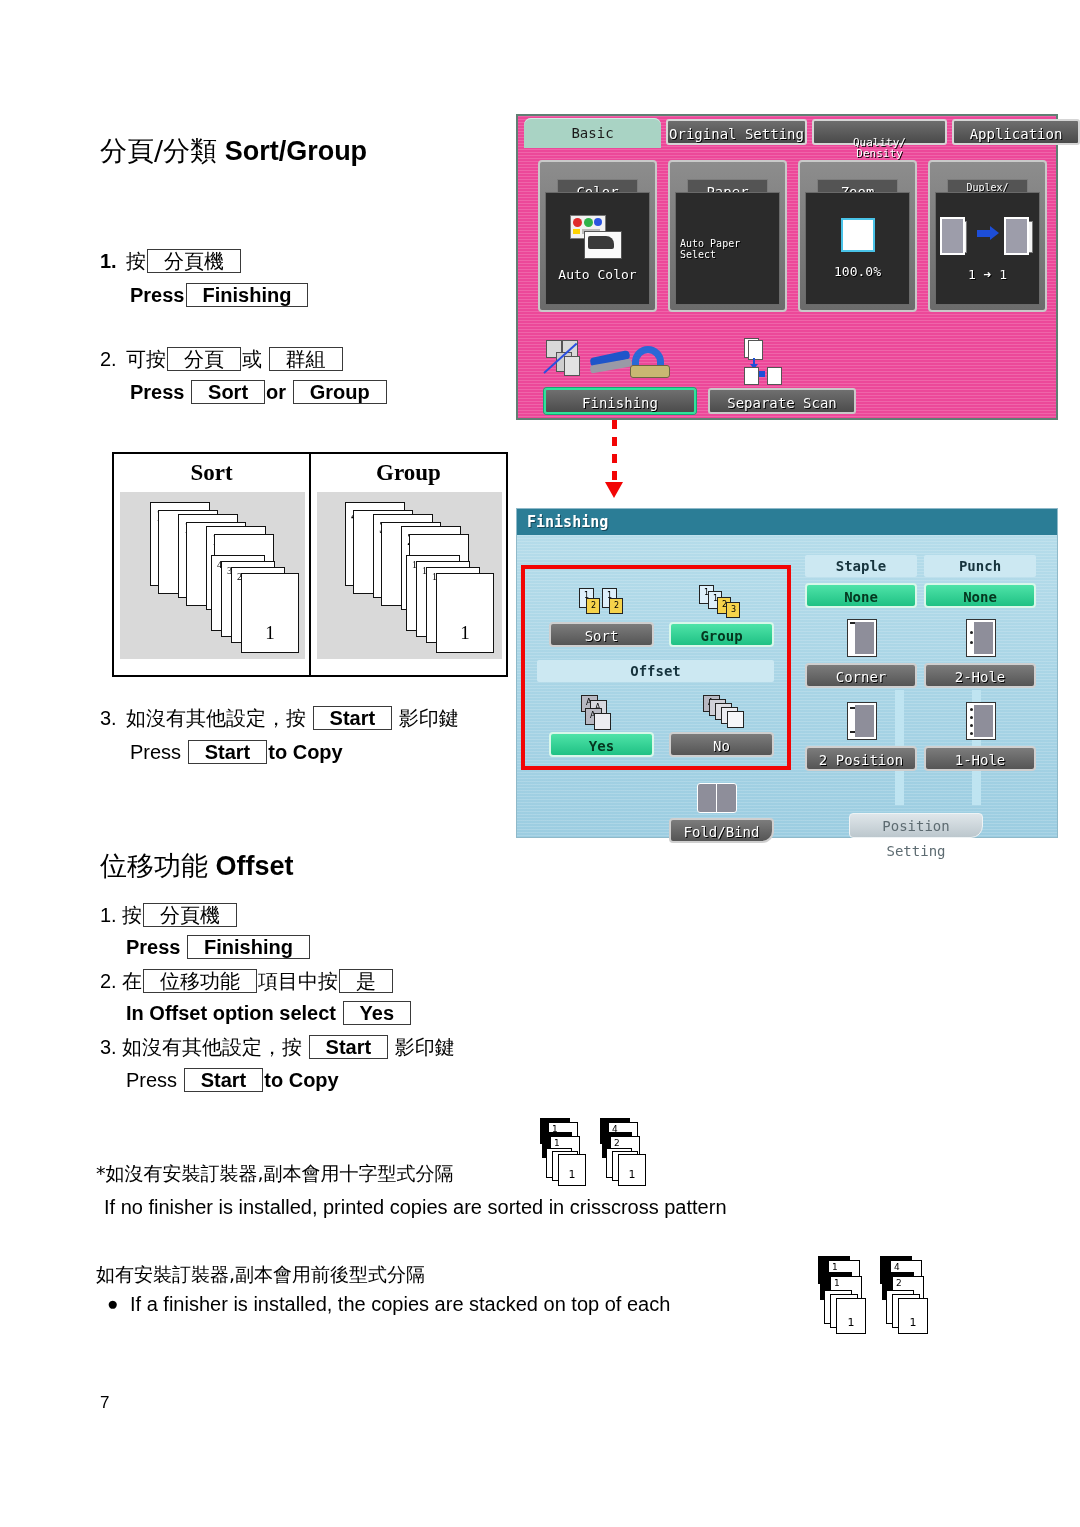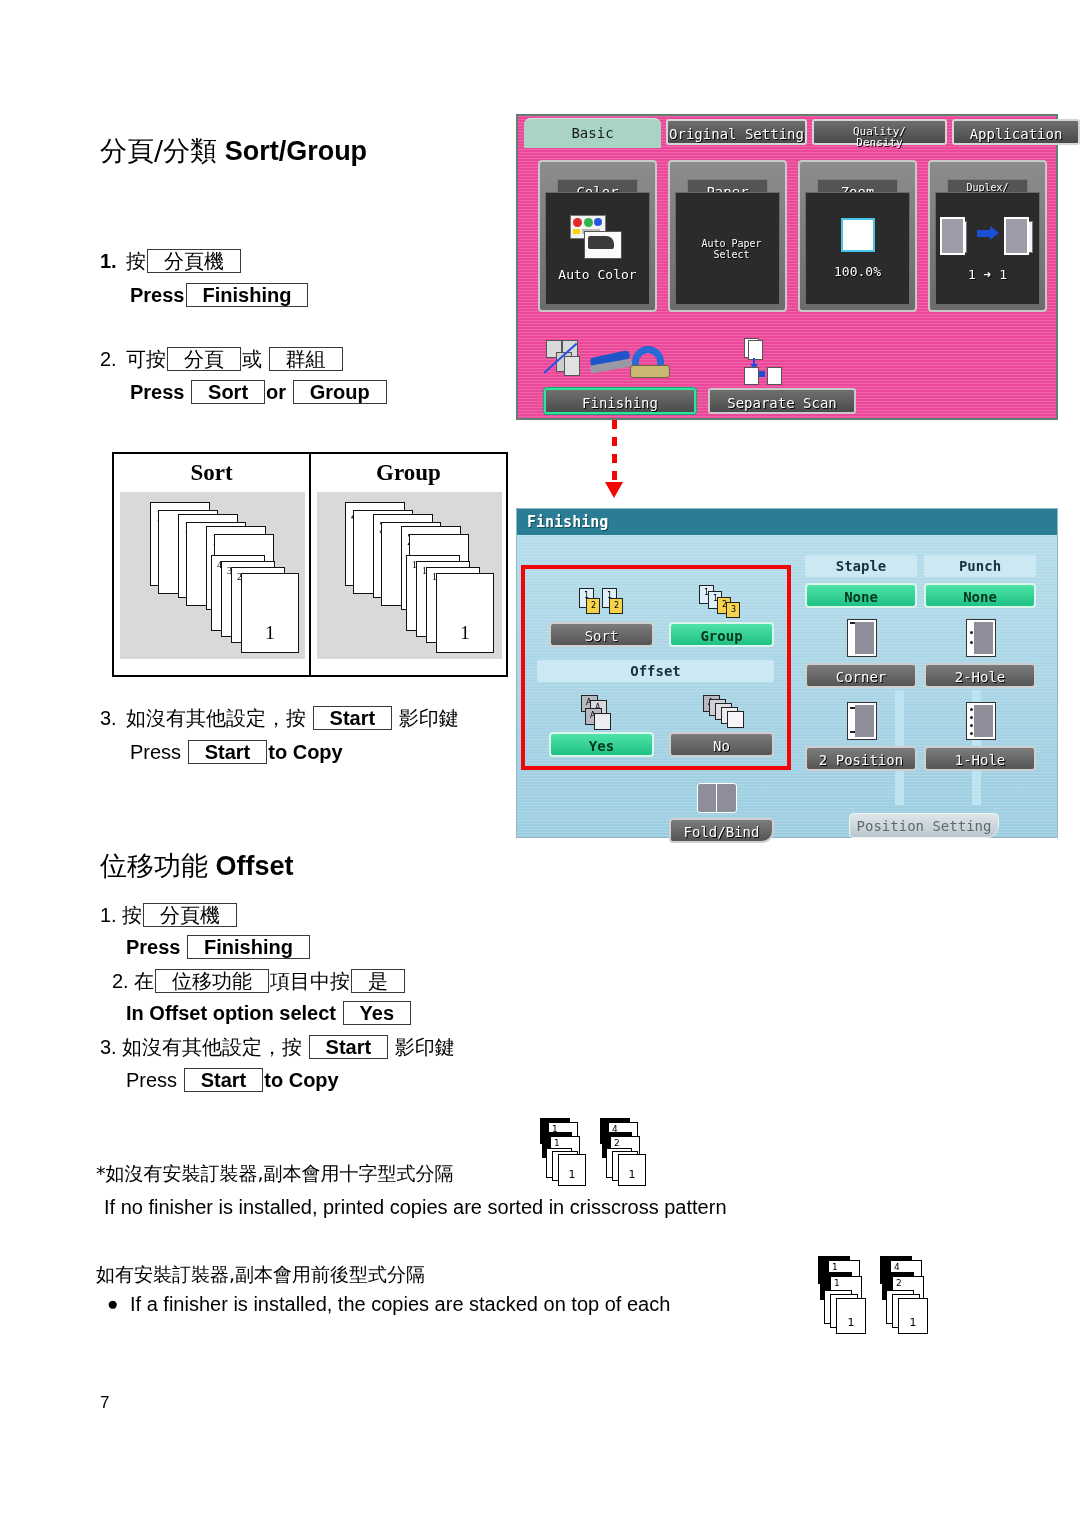--- a/index.html
+++ b/index.html
@@ -69,42 +69,42 @@
     font-size:14px;color:#fff;font-family:"DejaVu Sans Mono",monospace;
     background:linear-gradient(#6e6e6e,#4a4a4a);
     border:2px solid #d5d5d5;border-radius:3px;box-sizing:border-box;
     text-shadow:1px 1px 0 #000;
   }
   .tab.active{
     background:#a9d3c4;color:#1a1a1a;border:none;border-radius:7px 7px 0 0;
     top:2px;height:30px;line-height:30px;text-shadow:none;
     box-shadow:inset 0 1px 0 #d0ece2;
   }
-  .tab.two-line{font-size:11px;line-height:11px;padding-top:5px;}
+  .tab.two-line{font-size:11px;line-height:11px;padding-top:16px;}
   .tab.two-line span{display:block;}
 
   .bigbtn{
     position:absolute;top:44px;width:119px;height:152px;
     background:linear-gradient(#8d8d8d,#6b6b6b);
     border:2px solid #c9c9c9;border-radius:4px;box-sizing:border-box;padding:17px;
   }
   .bigbtn .hdr{
     height:24px;line-height:24px;text-align:center;color:#fff;font-size:14px;
     background:#545454;border:1px solid #7d7d7d;box-sizing:border-box;
     text-shadow:1px 1px 0 #000;
   }
   .bigbtn .hdr.two{font-size:10px;line-height:11px;padding-top:2px;}
   .bigbtn .hdr.two span{display:block;}
   .bigbtn .body{
     position:absolute;left:5px;right:5px;top:30px;bottom:5px;background:#2b2b2b;
     border:1px solid #6a6a6a;box-sizing:border-box;color:#fff;font-size:13px;
     display:flex;flex-direction:column;align-items:center;justify-content:center;
     text-shadow:1px 1px 0 #000;
   }
-  .bigbtn .body .cap2{font-size:10px;line-height:11px;text-align:center;width:100%;padding-left:8px;}
+  .bigbtn .body .cap2{font-size:10px;line-height:11px;text-align:left;width:100%;padding-left:8px;}
   .bigbtn .body .cap2 span{display:block;}
 
   .fnbtn{
     position:absolute;height:26px;line-height:26px;text-align:center;color:#fff;
     font-size:14px;background:linear-gradient(#6f6f6f,#4c4c4c);
     border:2px solid #c9c9c9;border-radius:3px;box-sizing:border-box;
     text-shadow:1px 1px 0 #000;
   }
   .fnbtn.sel{border-color:#2fe39b;box-shadow:0 0 0 1px #14a873;}
 
@@ -283,21 +283,21 @@
     <span>Offset</span>
   </div>
 
   <div class="step" style="left:100px;top:902px;">
     <span class="num" style="width:22px;">1.</span><span class="cjk">按</span><span class="bx cjk">分頁機</span>
   </div>
   <div class="step en" style="left:126px;top:935px;">
     <span>Press</span> <span class="bx">Finishing</span>
   </div>
 
-  <div class="step" style="left:112px;top:968px;">
+  <div class="step" style="left:100px;top:968px;">
     <span class="num" style="width:22px;">2.</span><span class="cjk">在</span><span class="bx cjk">位移功能</span><span class="cjk">項目中按</span><span class="bx cjk">是</span>
   </div>
   <div class="step en" style="left:126px;top:1001px;">
     <span>In Offset option select</span> <span class="bx">Yes</span>
   </div>
 
   <div class="step" style="left:100px;top:1034px;">
     <span class="num" style="width:22px;">3.</span><span class="cjk">如沒有其他設定，按</span> <span class="bx en">Start</span> <span class="cjk">影印鍵</span>
   </div>
   <div class="step" style="left:126px;top:1068px;">
@@ -568,17 +568,17 @@
       <div class="opbtn" style="left:407px;top:128px;width:112px;">2-Hole</div>
       <div class="pv" style="left:449px;top:167px;">
         <div class="grey"></div>
           <div class="dot" style="top:5px;"></div>
           <div class="dot" style="top:13px;"></div>
           <div class="dot" style="top:21px;"></div>
           <div class="dot" style="top:29px;"></div>
       </div>
       <div class="opbtn" style="left:407px;top:211px;width:112px;">1-Hole</div>
 
-      <div class="posbtn" style="left:332px;top:278px;width:150px;border-radius:4px 4px 12px 4px;">Position Setting</div>
+      <div class="posbtn" style="left:332px;top:278px;width:134px;border-radius:4px 4px 12px 4px;">Position Setting</div>
     </div>
   </div>
 
 </div>
 
 </body></html>

